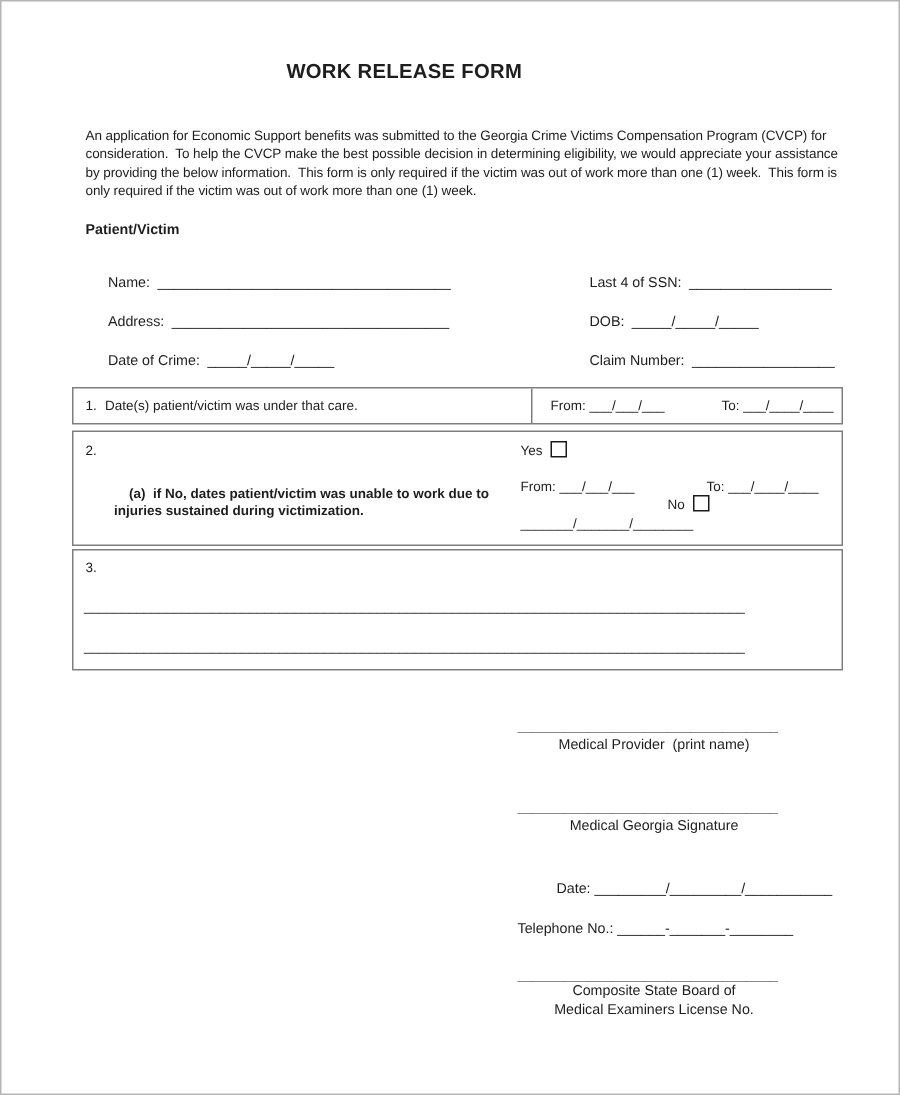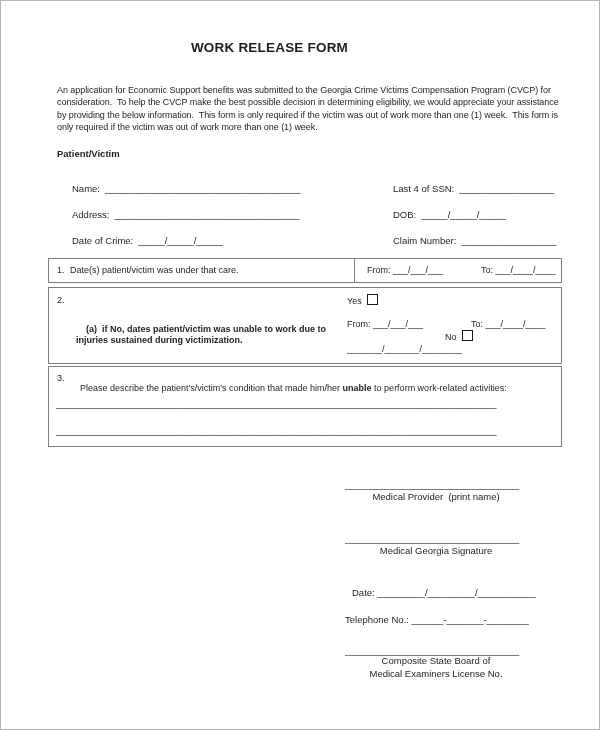--- a/index.html
+++ b/index.html
@@ -26,21 +26,21 @@
   .row3 { top:366px; height:81px; }
   .cell-divider { position:absolute; left:305px; top:0; bottom:0; width:0;
                   border-left:1px solid #7e7e7e; }
   .a-text { white-space:pre-wrap; line-height:11.6px;font-weight:bold; }
   .pre { white-space:pre; }
   .cb { display:inline-block; width:9px; height:9px; border:1.3px solid #1a1a1a;
         margin-left:5px; vertical-align:-1.5px; background:#fff; }
   .row3 .wline { font-size:9px; }
   
   .sig { font-size:9.5px; }
-  .sigline { left:345px; width:182px; text-align:left; overflow:hidden; }
+  .sigline { left:345px; width:182px; text-align:left; overflow:hidden;font-style:italic; }
   .siglabel { left:345px; width:182px; text-align:center; white-space:pre; }
 </style>
 </head>
 <body>
 
 <div class="sheet"></div>
 
 <div class="abs title">WORK RELEASE FORM</div>
 
 <div class="abs intro" style="white-space:pre-wrap;">An application for Economic Support benefits was submitted to the Georgia Crime Victims Compensation Program (CVCP) for consideration.  To help the CVCP make the best possible decision in determining eligibility, we would appreciate your assistance by providing the below information.  This form is only required if the victim was out of work more than one (1) week.  This form is only required if the victim was out of work more than one (1) week.</div>
@@ -97,34 +97,31 @@
   </span>
   <span class="abs" style="left:422px; top:31px;">
     <span>To:</span>
     <span class="blank">___/____/____</span>
   </span>
   <span class="abs" style="left:298px; top:56px;">_______/_______/________</span>
 </div>
 
 <div class="trow row3">
   <span class="abs" style="left:8px; top:6px;">3.</span>
-  <span class="abs pre" style="left:21px; top:6px;">
-    <span>Please describe the patient's/victim's condition that made him/her </span><b>unable</b><span> to perform work-related activities:</span>
-  </span>
   <span class="abs wline" style="left:7px; top:32px;">________________________________________________________________________________________</span>
   <span class="abs wline" style="left:7px; top:59px;">________________________________________________________________________________________</span>
 </div>
 
 <div class="abs sig sigline" style="top:479px;">_________________________________</div>
 <div class="abs sig siglabel" style="top:491px;">Medical Provider  (print name)</div>
 
 <div class="abs sig sigline" style="top:533px;">_________________________________</div>
 <div class="abs sig siglabel" style="top:545px;">Medical Georgia Signature</div>
 
-<div class="abs sig" style="left:324px; top:587px;padding-left:28px;">
+<div class="abs sig" style="left:343px; top:587px;padding-left:28px;">
   <span>Date:</span>
   <span class="blank">_________/_________/___________</span>
 </div>
 <div class="abs sig" style="left:345px; top:614px;">
   <span>Telephone No.:</span>
   <span class="blank">______-_______-________</span>
 </div>
 
 <div class="abs sig sigline" style="top:645px;">_________________________________</div>
 <div class="abs sig siglabel" style="top:655px;">Composite State Board of</div>

